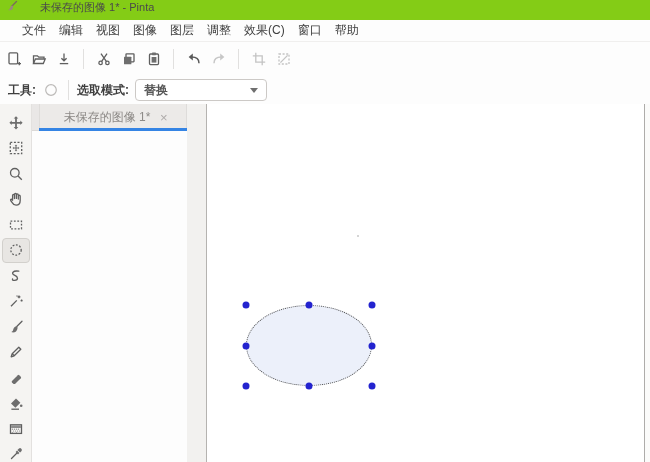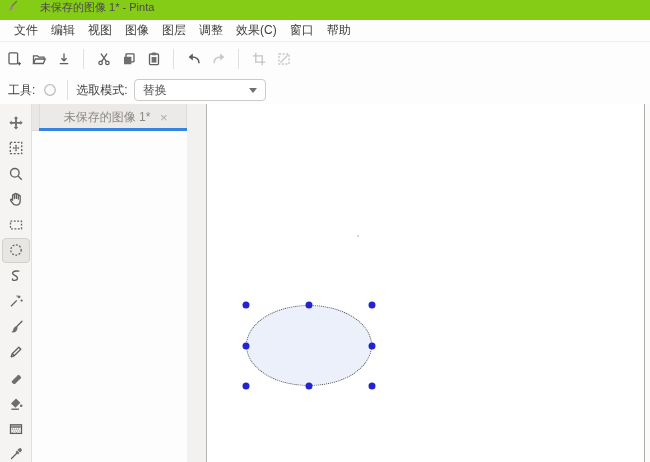--- a/index.html
+++ b/index.html
@@ -12,30 +12,30 @@
   svg { display:block; }
   .ic { stroke:#5f5f5f; fill:none; stroke-width:1.3; }
   .ic-fill { fill:#6e6e6e; stroke:none; }
   .dis .ic { stroke:#c3c3c3; }
 
   
   .titlebar { height:20px; display:flex; gap:22px; padding-left:6px; background:#84cc16; }
   .titlebar .title { font-size:11px; color:#4a4a4a; }
 
   
-  .menubar { height:22px; display:flex; align-items:center; padding-left:9px; background:#fdfdfd; border-bottom:1px solid #f0efee; }
+  .menubar { height:22px; display:flex; align-items:center; padding-left:17px; background:#fdfdfd; border-bottom:1px solid #f0efee; }
   .menu-item { padding:3px 5px; margin-right:3px; color:#3f3f3f; white-space:nowrap; }
 
   
   .toolbar { height:34px; display:flex; align-items:center; padding-left:1px; background:#fdfdfd; }
   .tbtn { width:25px; height:26px; display:flex; align-items:center; justify-content:center; border-radius:3px; }
   .tsep { width:1px; height:20px; background:#e1e0df; margin:0 7px; }
 
   
-  .optionsbar { height:28px; display:flex; align-items:center; padding-left:8px; background:#fdfdfd; }
+  .optionsbar { height:28px; display:flex; align-items:center; padding-left:8px; background:#fdfdfd;font-weight:bold; }
   .optionsbar .lbl { color:#3f3f3f; margin-right:6px; white-space:nowrap; }
   .cur-tool { width:18px; height:18px; display:flex; align-items:center; justify-content:center; margin-right:6px; }
   .osep { width:1px; height:20px; background:#e1e0df; margin:0 8px 0 2px; }
   .combobox { width:132px; height:22px; background:#fff; border:1px solid #ccc9c6; border-radius:4px;
               display:flex; align-items:center; justify-content:space-between; padding:0 8px; color:#565656; }
   .arrow-down { width:0; height:0; border-left:4.5px solid transparent; border-right:4.5px solid transparent; border-top:5px solid #6f6f6f; }
 
   
   .content { position:absolute; top:104px; left:0; right:0; bottom:0; display:flex; }
 

